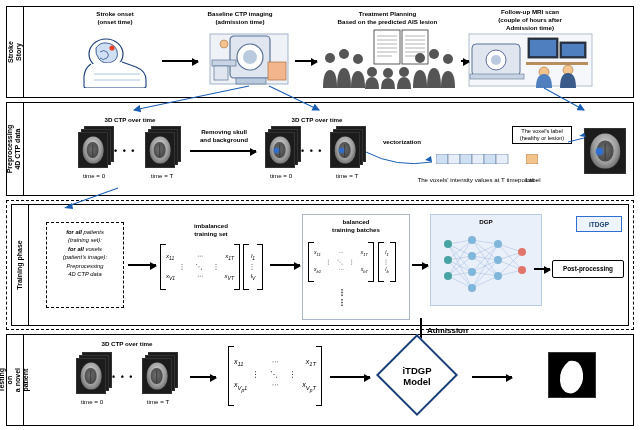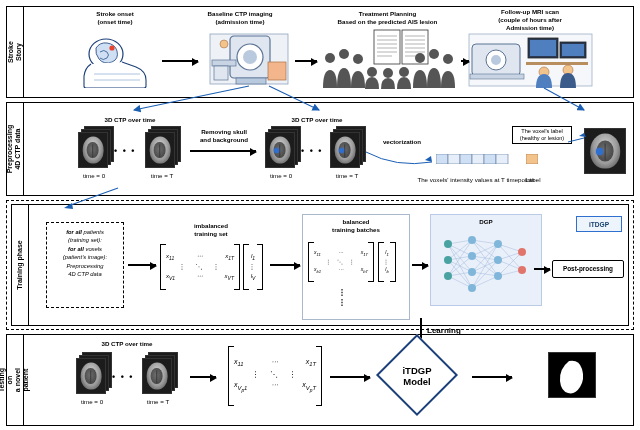--- a/index.html
+++ b/index.html
@@ -597,21 +597,21 @@
       <circle cx="86" cy="22" r="4" fill="#e2756b"></circle>
         <circle cx="86" cy="40" r="4" fill="#e2756b"></circle>
     </g>
   </svg>
 
   <div class="bluebox" style="left:576px; top:216px; width:46px; height:16px;">iTDGP</div>
   <div class="roundbox" style="left:552px; top:260px; width:72px; height:18px; border-radius:2px;">Post-processing</div>
   <div class="arrow-h" style="left:534px; top:268px; width:16px;"></div>
 
   <div class="arrow-v" style="left:420px; top:318px; height:30px;"></div>
-  <div class="abs" style="left:427px; top:326px; font-size:8px; font-weight:bold;">Learning</div>
+  <div class="abs" style="left:427px; top:326px; font-size:8px; font-weight:bold;">Admission</div>
 
   <div class="band" style="left:6px; top:334px; width:628px; height:92px;"></div>
   <div class="vlabel two" style="left:6px; top:334px; width:18px; height:92px;">
     <span>Testing on<br>a novel patient</span>
   </div>
 
   <div class="cap" style="left:82px; top:340px; width:90px;">3D CTP over time</div>
 
   <div class="scan-stack" style="left:76px; top:352px; width:36px; height:42px;">
     <div class="sh" style="left:6px; top:0px; width:30px; height:36px;"></div>

